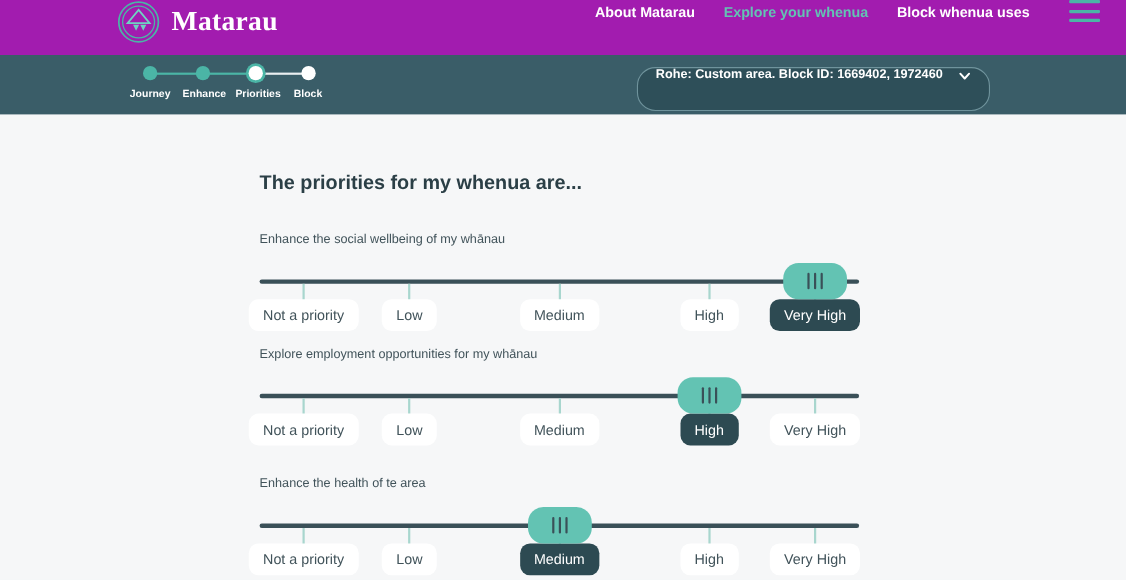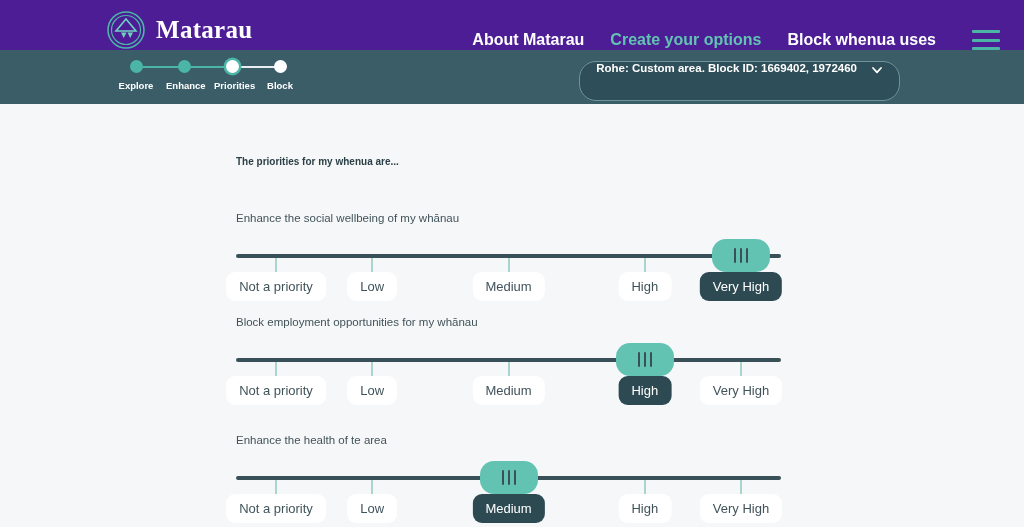--- a/index.html
+++ b/index.html
@@ -6,23 +6,23 @@
   html, body {
     width: 1024px; height: 527px;
     font-family: "Liberation Sans", sans-serif;
     background: #f6f7f8;
     overflow: hidden;
   }
 
   
   .topbar {
     height: 50px;
-    background: #4c1d95;
-    display: flex;
-    align-items: flex-end;
+    background: #a21caf;
+    display: flex;
+    align-items: flex-start;
     position: relative;
   }
   .brand {
     display: flex;
     align-items: center;
     gap: 10px;
     margin-left: 106px;
   }
   .logo-mark { width: 40px; height: 40px; display: block; }
   .brand-name {
@@ -34,21 +34,21 @@
   }
   .nav {
     margin-left: auto;
     display: flex;
     align-items: center;
     gap: 26px;
     margin-right: 24px;
   }
   .nav-link {
     color: #ffffff;
-    font-size: 16px;
+    font-size: 13px;
     font-weight: bold;
     white-space: nowrap;
     cursor: pointer;
   }
   .nav-link.active { color: #63c3b3; }
   .hamburger {
     width: 28px; height: 20px;
     display: flex; flex-direction: column;
     justify-content: space-between;
     cursor: pointer;
@@ -121,21 +121,21 @@
   }
   .rohe-text { color: #ffffff; font-size: 11.5px; font-weight: bold; white-space: nowrap; }
   .chev { width: 12px; height: 12px; }
 
   
   .main { padding: 0; position: relative; }
   .page-title {
     position: absolute;
     left: 236px; top: 52px;
     color: #2b3f46;
-    font-size: 10px;
+    font-size: 18px;
     font-weight: bold;
   }
 
   .group { position: absolute; left: 236px; width: 545px; }
   .group-1 { top: 108px; }
   .group-2 { top: 212px; }
   .group-3 { top: 330px; }
 
   .group-label {
     color: #41535a;
@@ -207,41 +207,41 @@
         <path d="M20 9 L30 21 L10 21 Z" fill="none" stroke="#6fd3c2" stroke-width="1.6"></path>
         <path d="M15 22.5 L20.5 22.5 L17.7 28 Z" fill="#6fd3c2"></path>
         <path d="M21.5 22.5 L27 22.5 L24.2 28 Z" fill="#6fd3c2"></path>
       </svg>
     </span>
     <span class="brand-name">Matarau</span>
   </div>
 
   <div class="nav">
     <span class="nav-link">About Matarau</span>
-    <span class="nav-link active">Create your options</span>
+    <span class="nav-link active">Explore your whenua</span>
     <span class="nav-link">Block whenua uses</span>
     <span class="hamburger">
       <span></span>
         <span></span>
         <span></span>
     </span>
   </div>
 </div>
 
 <div class="subbar">
   <div class="stepper">
     <div class="step-track">
       <div class="step-seg done"></div>
       <div class="step-seg done"></div>
       <div class="step-seg todo"></div>
     </div>
     <div class="steps">
       <div class="step">
         <div class="dot"></div>
-        <div class="lbl">Explore</div>
+        <div class="lbl">Journey</div>
       </div>
       <div class="step">
         <div class="dot"></div>
         <div class="lbl">Enhance</div>
       </div>
       <div class="step current">
         <div class="dot"></div>
         <div class="lbl">Priorities</div>
       </div>
       <div class="step future">
@@ -280,21 +280,21 @@
         <div class="chip selected" style="left: calc(100% - 40px);">Very High</div>
         <div class="handle" style="left: calc(100% - 40px);">
           <i></i>
           <i></i>
           <i></i>
         </div>
       </div>
   </div>
 
   <div class="group group-2">
-    <div class="group-label">Block employment opportunities for my whānau</div>
+    <div class="group-label">Explore employment opportunities for my whānau</div>
     <div class="slider">
         <div class="track"></div>
         <div class="tick" style="left: calc(0% + 40px);"></div>
         <div class="chip" style="left: calc(0% + 40px);">Not a priority</div>
         <div class="tick" style="left: calc(25% + 0px);"></div>
         <div class="chip" style="left: calc(25% + 0px);">Low</div>
         <div class="tick" style="left: calc(50% + 0px);"></div>
         <div class="chip" style="left: calc(50% + 0px);">Medium</div>
         <div class="tick" style="left: calc(75% + 0px);"></div>
         <div class="chip selected" style="left: calc(75% + 0px);">High</div>

